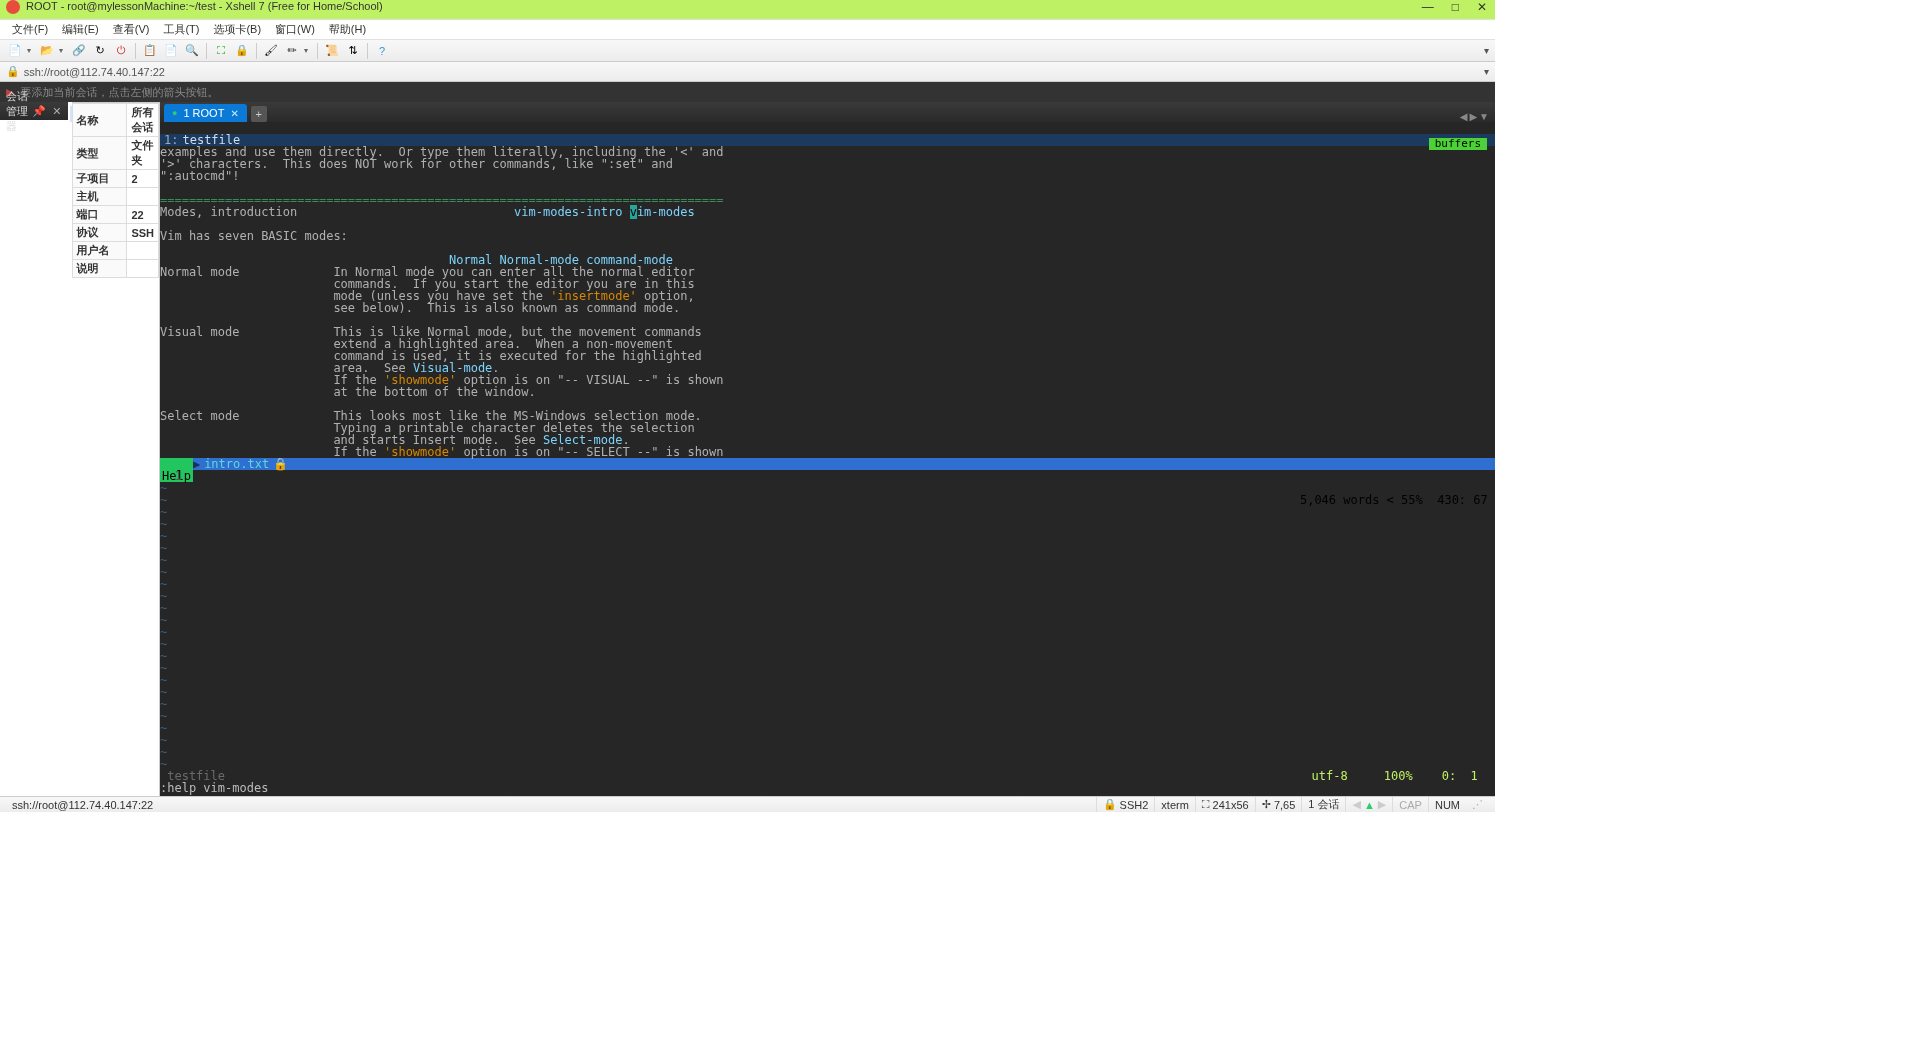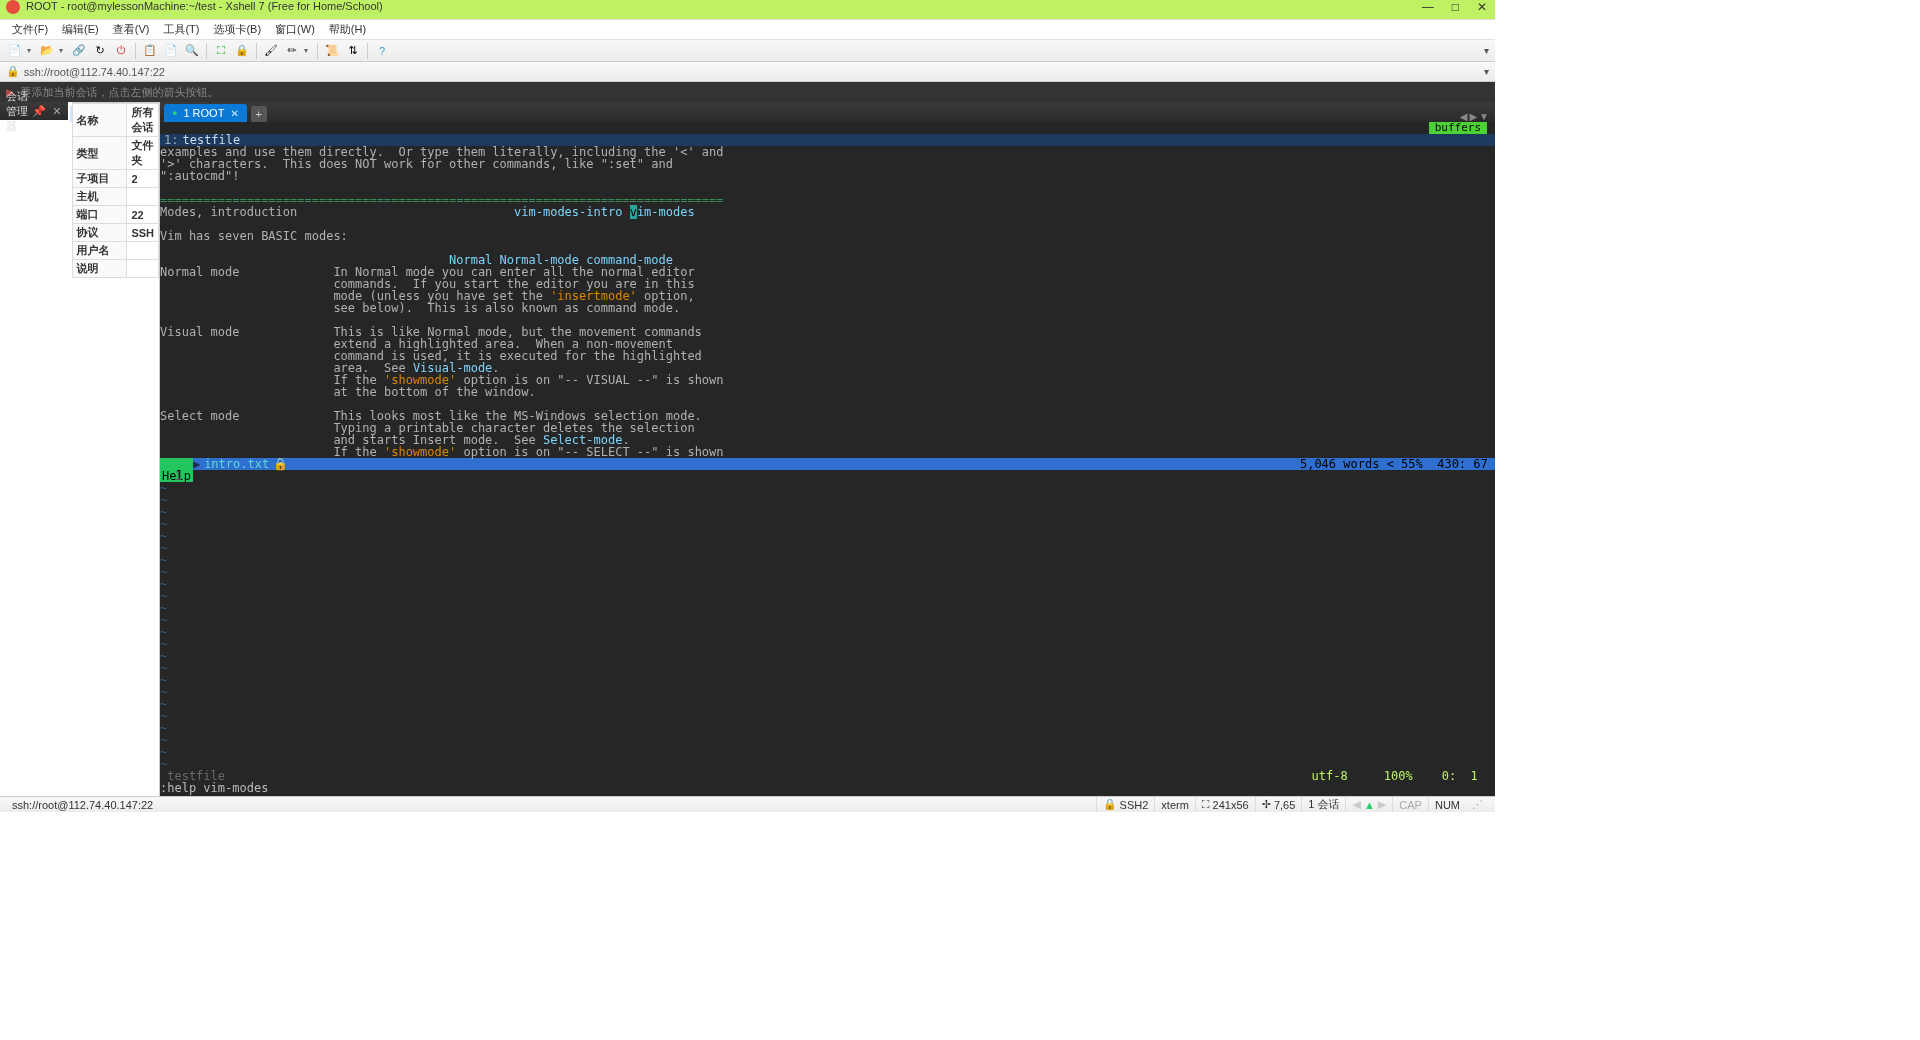--- a/index.html
+++ b/index.html
@@ -60,30 +60,30 @@
 .tabstrip .tab.active { background: #0a7ad6; color: #fff; }
 .tabstrip .tab .dot { color: #2ecc71; font-size: 9px; }
 .tabstrip .tab .x { color: #cceeff; font-size: 10px; }
 .tabstrip .new { width: 16px; height: 16px; background: #555; color: #ccc; display: flex; align-items: center; justify-content: center; margin-left: 4px; cursor: pointer; font-size: 11px; border-radius: 2px; }
 .tabstrip .navright { margin-left: auto; margin-right: 6px; color: #888; cursor: pointer; display: flex; gap: 2px; font-size: 10px; }
 
 .terminal { flex: 1; background: #262626; font-family: Consolas, monospace; font-size: 12px; line-height: 12px; color: #b0b0b0; overflow: hidden; position: relative; white-space: pre; }
 .terminal .bufline { background: #1c3a5e; color: #e0e0e0; display: flex; }
 .terminal .bufline .num { background: #1c3a5e; color: #9ab; padding: 0 4px; }
 .terminal .bufline .name { color: #cde; }
-.terminal .buffers-tag { position: absolute; right: 8px; top: 0; background: #4cd137; color: #000; padding: 0 6px; font-size: 11px; height: 12px; line-height: 12px; }
+.terminal .buffers-tag { position: absolute; right: 8px; top: 16px; background: #4cd137; color: #000; padding: 0 6px; font-size: 11px; height: 12px; line-height: 12px; }
 .terminal .cyan { color: #7dd3fc; }
 .terminal .cyan-cursor { background: #26a69a; color: #000; }
 .terminal .orange { color: #d78700; }
 .terminal .helpstat { background: #2f6fd0; color: #000; display: flex; height: 12px; line-height: 12px; }
 .terminal .helpstat .hl { background: #22c55e; color: #000; padding: 12px 2px; text-align: right; }
 .terminal .helpstat .arrow { color: #1a2f55; }
 .terminal .helpstat .fn { color: #5fd7d7; padding: 0 4px; }
 .terminal .helpstat .lck { color: #ff5f87; }
-.terminal .helpstat .right { margin-left: auto; }
+.terminal .helpstat .right { margin-left: auto; margin-top: 36px; }
 .terminal .gutter { color: #555; }
 .terminal .tilde { color: #3a5f7f; }
 .terminal .statusfile { color: #6a6a6a; background: #262626; display: flex; }
 .terminal .statusfile .right { margin-left: auto; color: #bef264; padding-right: 10px; }
 .terminal .cmdline { color: #bbb; }
 .terminal .sepline { color: #3a8a5a; }
 
 
 .statusbar { height: 16px; background: linear-gradient(#f8f8f8,#ececec); display: flex; align-items: center; padding: 0 6px; font-size: 11px; color: #333; border-top: 1px solid #ccc; }
 .statusbar .seg { padding: 0 6px; border-left: 1px solid #ddd; height: 100%; display: flex; align-items: center; gap: 3px; }

